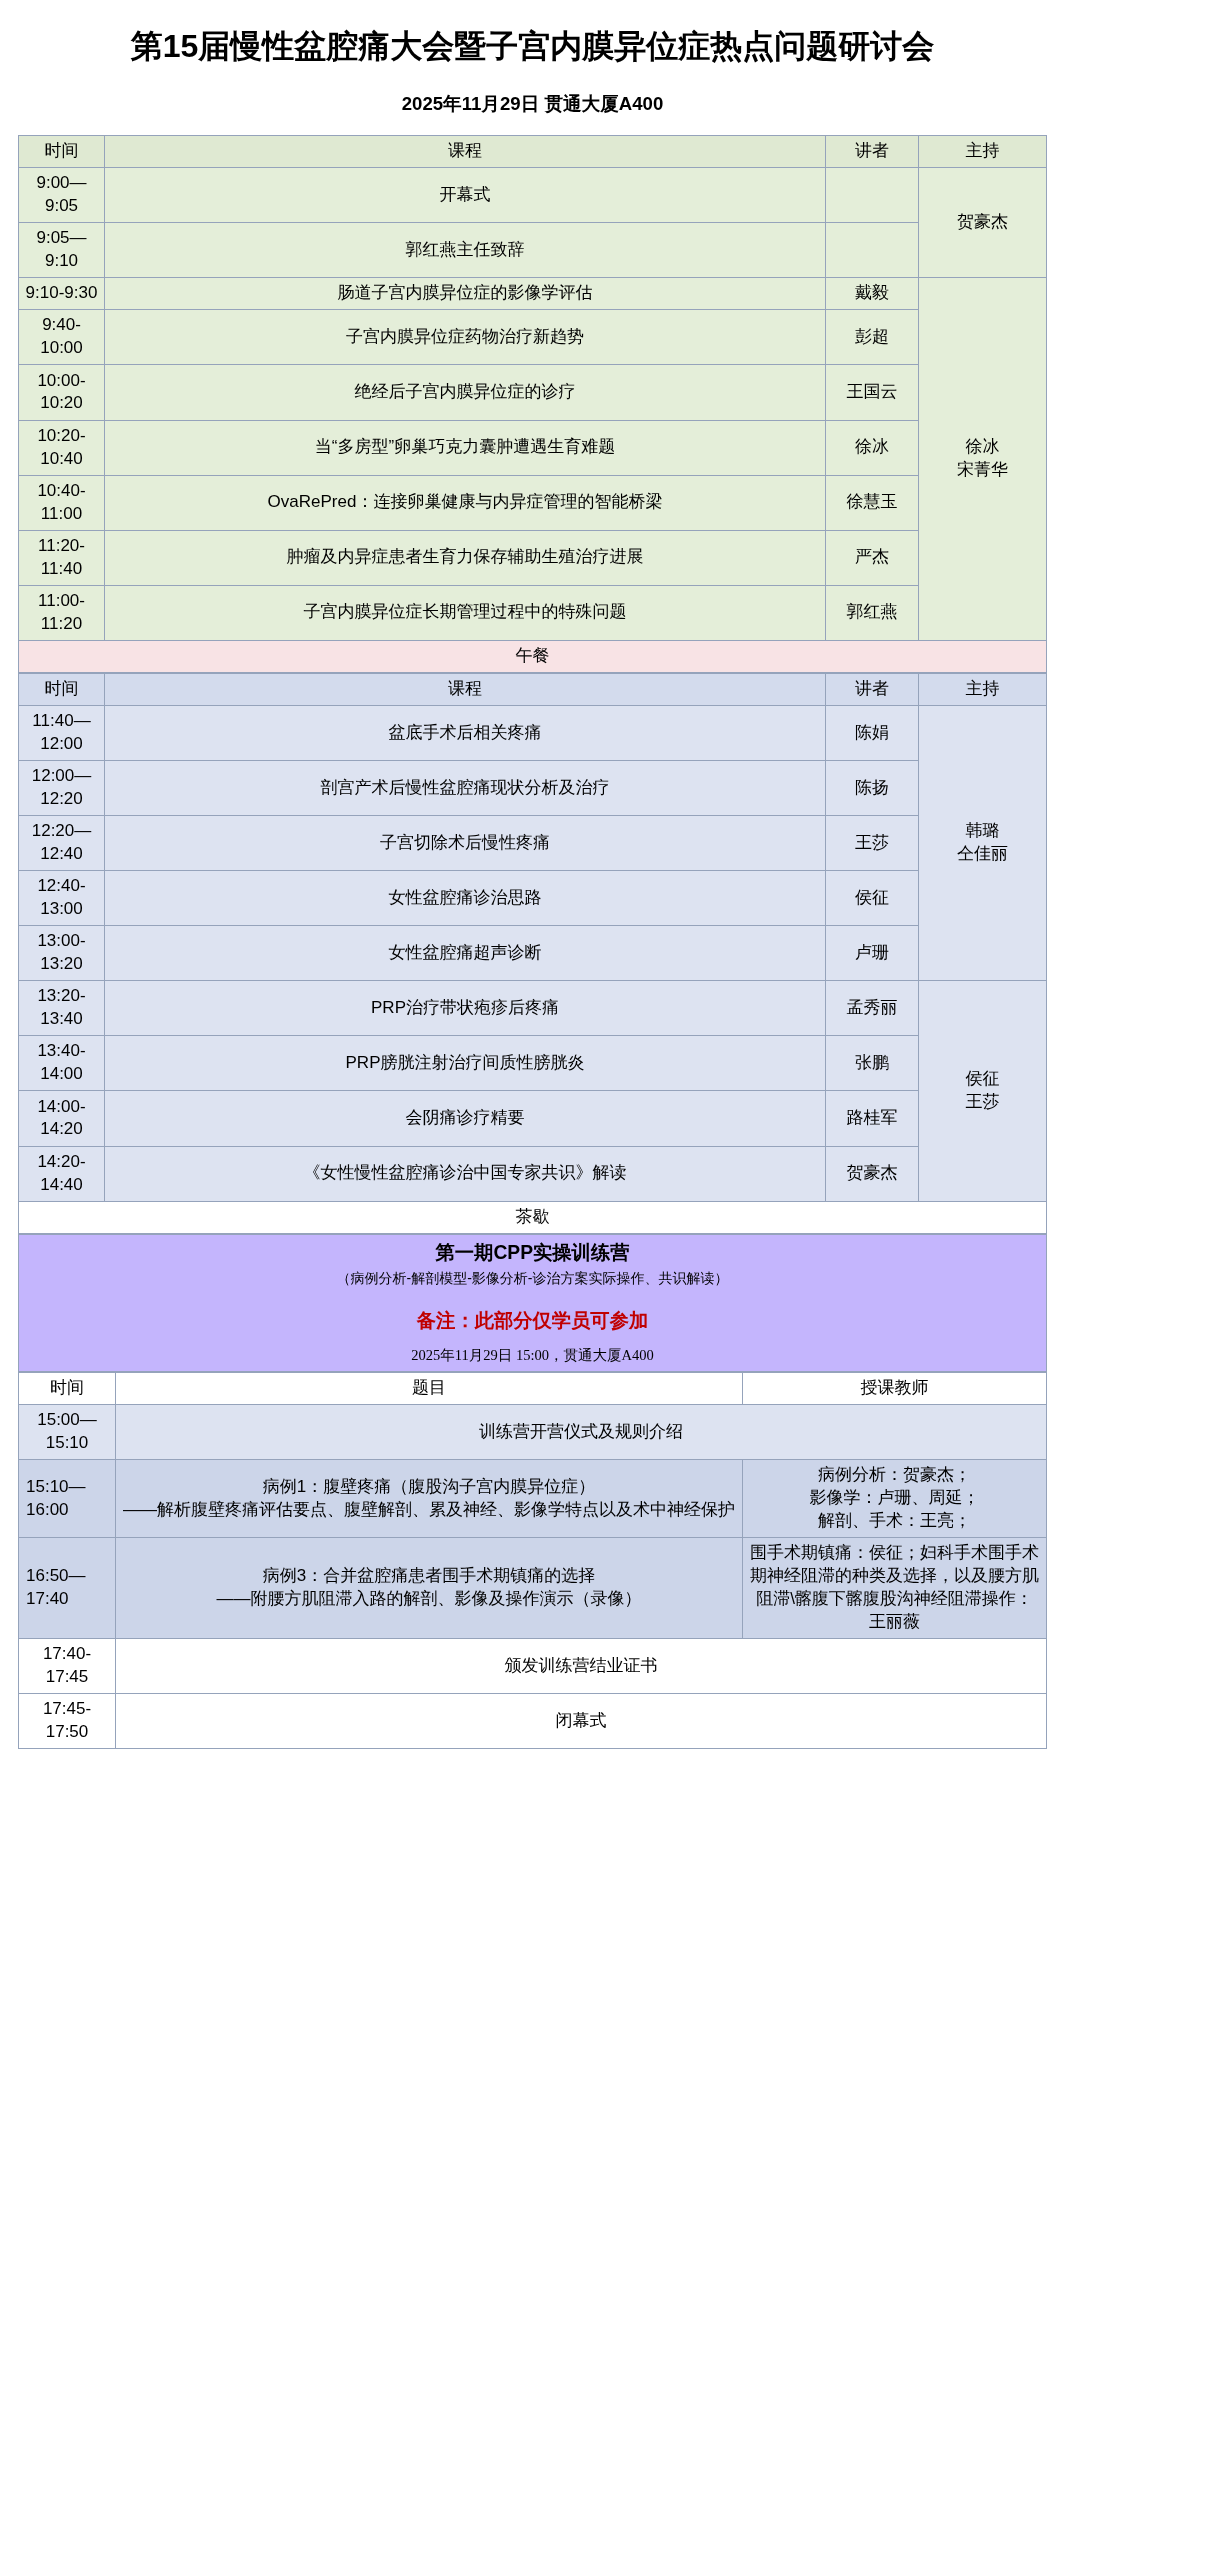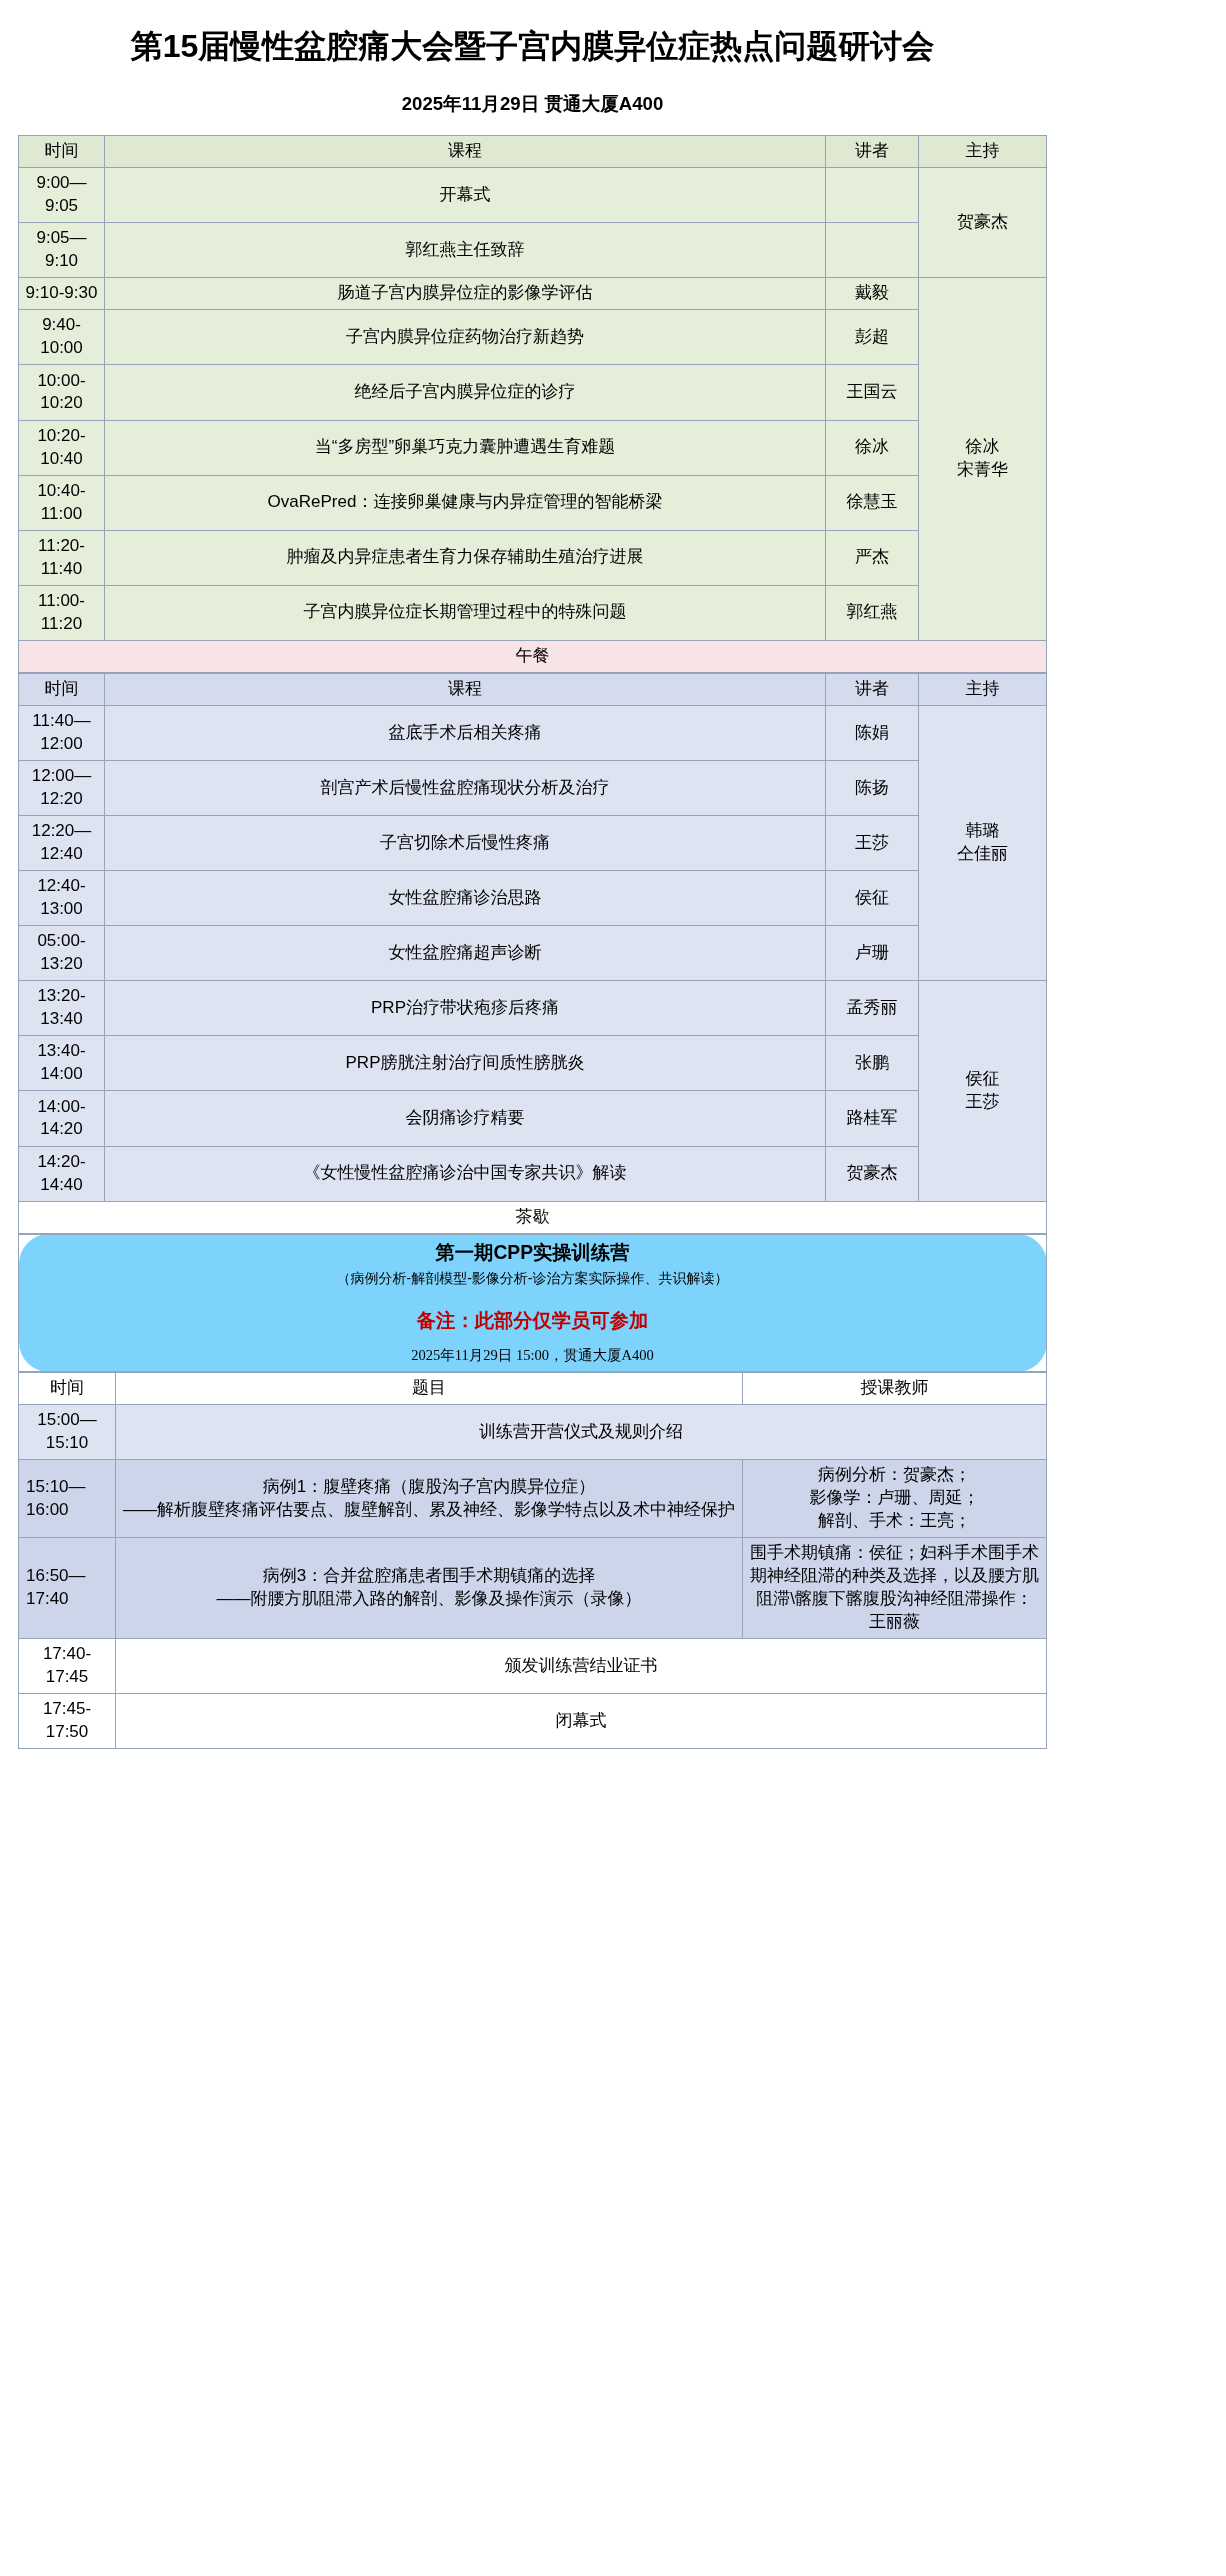--- a/index.html
+++ b/index.html
@@ -61,23 +61,22 @@
     background: #f8e3e5;
     font-size: 17px;
     padding: 8.3px 5.5px;
   }
   .row-break td {
     background: #ffffff;
     font-size: 17px;
     padding: 9.7px 5.5px;
   }
   .row-camp td {
-    background: #7dd3fc;
+    background: #c4b5fd;
     padding: 11px 7px;
-    border-radius: 30px;
   }
   .camp-line1 {
     font-size: 19.3px;
     font-weight: bold;
     line-height: 1.5;
   }
   .camp-line2 {
     font-size: 14px;
     line-height: 1.5;
   }
@@ -232,21 +231,21 @@
         <td>12:20—12:40</td>
         <td>子宫切除术后慢性疼痛</td>
         <td>王莎</td>
       </tr>
       <tr class="row-blue">
         <td>12:40-13:00</td>
         <td>女性盆腔痛诊治思路</td>
         <td>侯征</td>
       </tr>
       <tr class="row-blue">
-        <td>05:00-13:20</td>
+        <td>13:00-13:20</td>
         <td>女性盆腔痛超声诊断</td>
         <td>卢珊</td>
       </tr>
 
       <tr class="row-blue">
         <td>13:20-13:40</td>
         <td>PRP治疗带状疱疹后疼痛</td>
         <td>孟秀丽</td>
         <td rowspan="4">
           <div>侯征</div>

